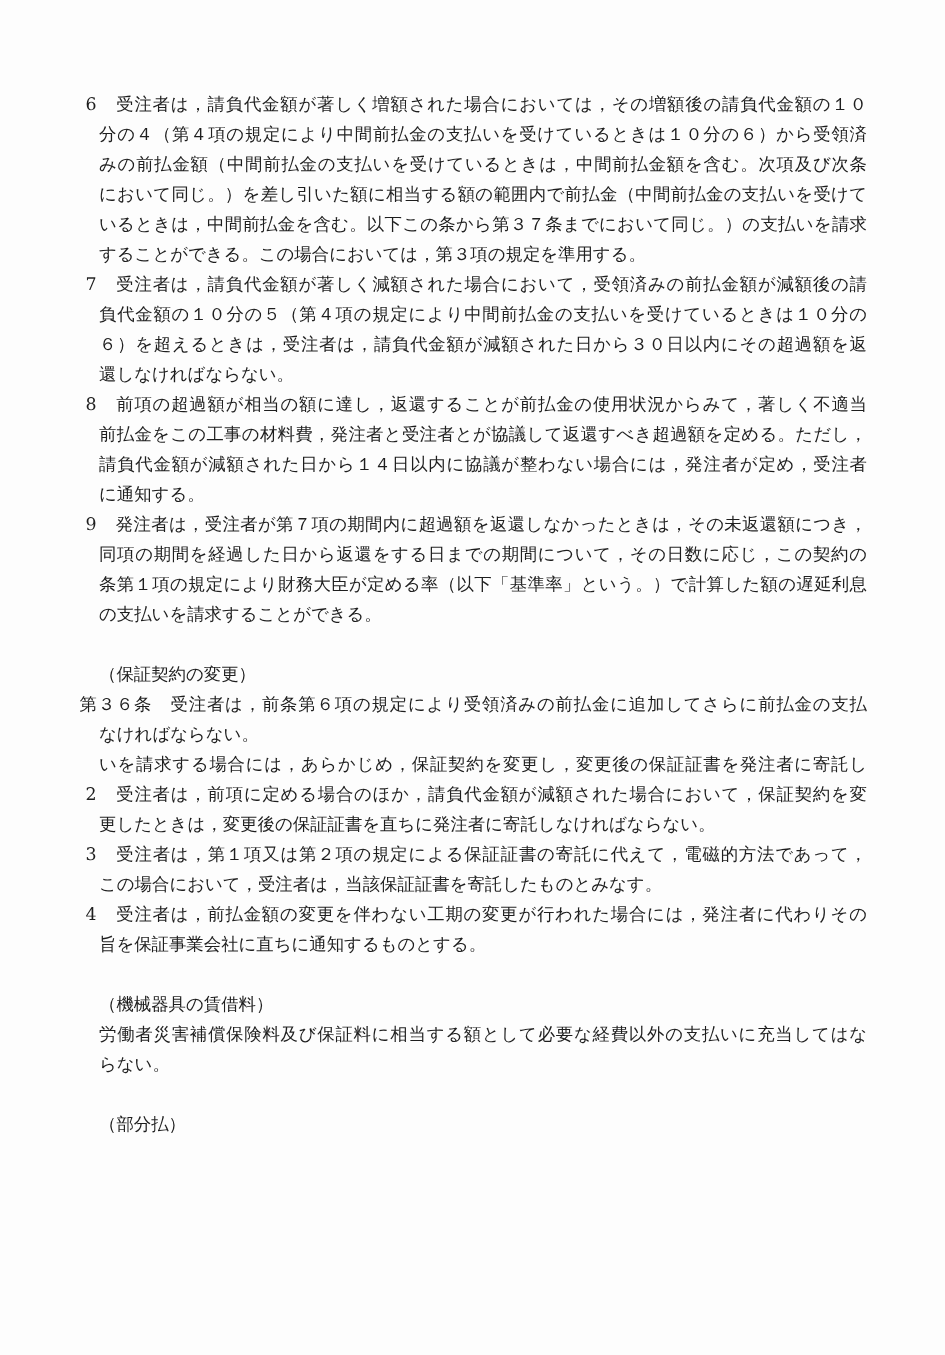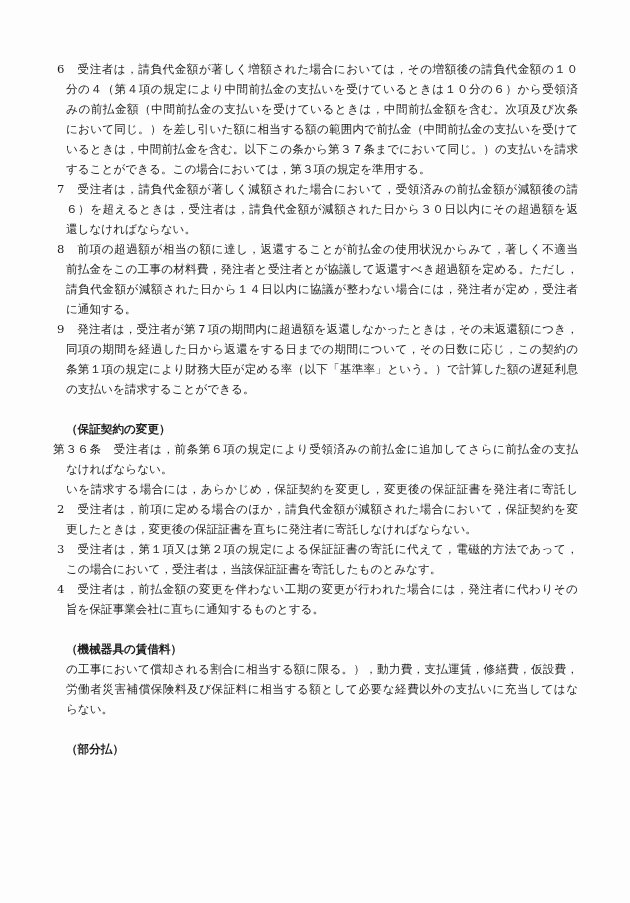--- a/index.html
+++ b/index.html
@@ -30,21 +30,21 @@
     height: 20px;
     overflow: visible;
   }
   
   .just {
     text-align: justify;
     text-align-last: justify;
   }
   
   .cont { padding-left: 13px; }
-  .heading { padding-left: 13px; font-weight: bold; }
+  .heading { padding-left: 13px; }
   .blank { height: 20px; }
   
   .num {
     display: inline-block;
     width: 24px;
     padding-left: 4px;
     box-sizing: border-box;
   }
 </style>
 </head>
@@ -52,20 +52,21 @@
 
 <div class="page" style="background: rgb(253, 253, 253);">
   <div class="content" style="color: rgb(30, 30, 30);">
       <div class="line just"><span class="num">6</span><span>受注者は，請負代金額が著しく増額された場合においては，その増額後の請負代金額の１０</span></div>
       <div class="line just cont">分の４（第４項の規定により中間前払金の支払いを受けているときは１０分の６）から受領済</div>
       <div class="line just cont">みの前払金額（中間前払金の支払いを受けているときは，中間前払金額を含む。次項及び次条</div>
       <div class="line just cont">において同じ。）を差し引いた額に相当する額の範囲内で前払金（中間前払金の支払いを受けて</div>
       <div class="line just cont">いるときは，中間前払金を含む。以下この条から第３７条までにおいて同じ。）の支払いを請求</div>
       <div class="line cont">することができる。この場合においては，第３項の規定を準用する。</div>
       <div class="line just"><span class="num">7</span><span>受注者は，請負代金額が著しく減額された場合において，受領済みの前払金額が減額後の請</span></div>
+      <div class="line just cont">負代金額の１０分の５（第４項の規定により中間前払金の支払いを受けているときは１０分の</div>
       <div class="line just cont">６）を超えるときは，受注者は，請負代金額が減額された日から３０日以内にその超過額を返</div>
       <div class="line cont">還しなければならない。</div>
       <div class="line just"><span class="num">8</span><span>前項の超過額が相当の額に達し，返還することが前払金の使用状況からみて，著しく不適当</span></div>
       <div class="line just cont">前払金をこの工事の材料費，発注者と受注者とが協議して返還すべき超過額を定める。ただし，</div>
       <div class="line just cont">請負代金額が減額された日から１４日以内に協議が整わない場合には，発注者が定め，受注者</div>
       <div class="line cont">に通知する。</div>
       <div class="line just"><span class="num">9</span><span>発注者は，受注者が第７項の期間内に超過額を返還しなかったときは，その未返還額につき，</span></div>
       <div class="line just cont">同項の期間を経過した日から返還をする日までの期間について，その日数に応じ，この契約の</div>
       <div class="line just cont">条第１項の規定により財務大臣が定める率（以下「基準率」という。）で計算した額の遅延利息</div>
       <div class="line cont">の支払いを請求することができる。</div>
@@ -75,19 +76,18 @@
       <div class="line cont">なければならない。</div>
       <div class="line just cont">いを請求する場合には，あらかじめ，保証契約を変更し，変更後の保証証書を発注者に寄託し</div>
       <div class="line just"><span class="num">2</span><span>受注者は，前項に定める場合のほか，請負代金額が減額された場合において，保証契約を変</span></div>
       <div class="line cont">更したときは，変更後の保証証書を直ちに発注者に寄託しなければならない。</div>
       <div class="line just"><span class="num">3</span><span>受注者は，第１項又は第２項の規定による保証証書の寄託に代えて，電磁的方法であって，</span></div>
       <div class="line cont">この場合において，受注者は，当該保証証書を寄託したものとみなす。</div>
       <div class="line just"><span class="num">4</span><span>受注者は，前払金額の変更を伴わない工期の変更が行われた場合には，発注者に代わりその</span></div>
       <div class="line cont">旨を保証事業会社に直ちに通知するものとする。</div>
       <div class="line blank"></div>
       <div class="line heading">（機械器具の賃借料）</div>
-      <div class="line just cont">の工事において償却される割合に相当する額に限る。），動力費，支払運賃，修繕費，仮設費，</div>
       <div class="line just cont">労働者災害補償保険料及び保証料に相当する額として必要な経費以外の支払いに充当してはな</div>
       <div class="line cont">らない。</div>
       <div class="line blank"></div>
       <div class="line heading">（部分払）</div>
     </div>
 </div>
 
 </body></html>

